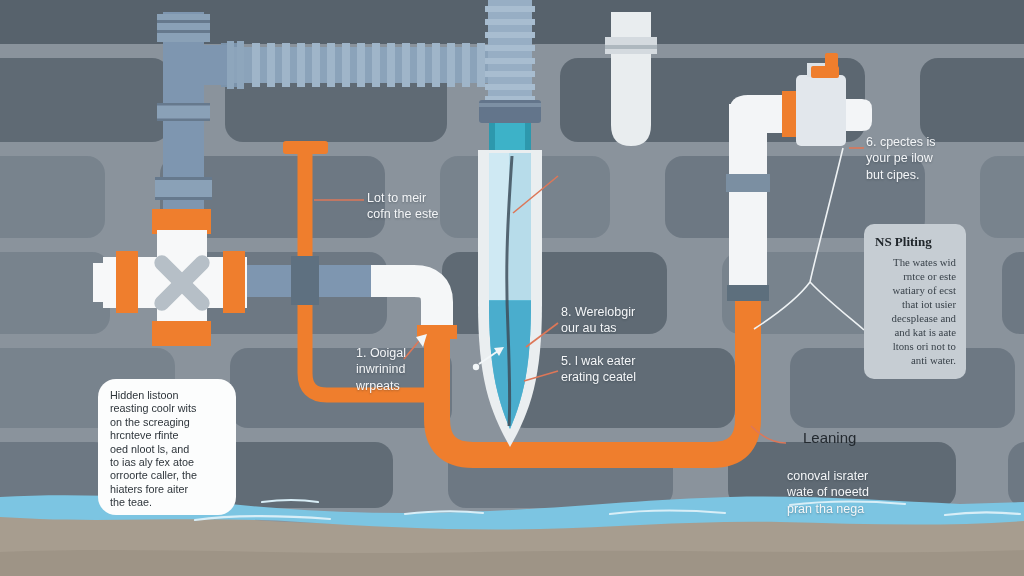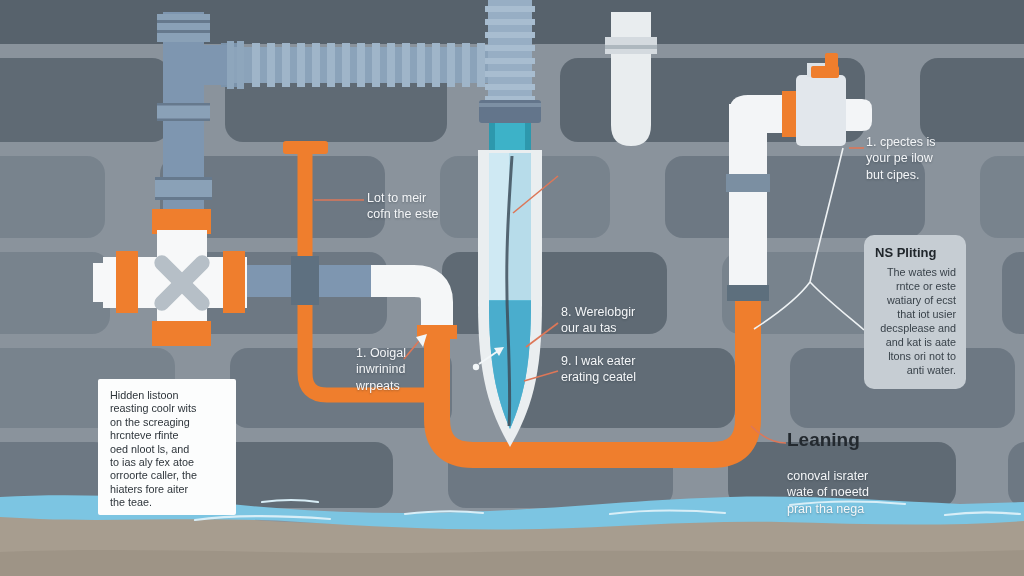--- a/index.html
+++ b/index.html
@@ -3,26 +3,26 @@
 <meta charset="utf-8">
 <style>
   html,body{margin:0;padding:0;background:#222;}
   #stage{position:relative;width:1024px;height:576px;overflow:hidden;
          background:#8a939c;font-family:"Liberation Sans",sans-serif;}
   .band{position:absolute;left:0;top:0;width:1024px;height:44px;background:#57626c;}
   .brick{position:absolute;border-radius:18px;}
   .layer{position:absolute;left:0;top:0;}
   .lbl{position:absolute;white-space:pre-line;color:#f4f6f8;font-size:12.5px;line-height:1.3;
        text-shadow:0 1px 2px rgba(30,40,50,.35);}
-  .lbl-dark{position:absolute;white-space:pre-line;color:#23292f;font-weight:bold;font-size:19px;}
+  .lbl-dark{position:absolute;white-space:pre-line;color:#23292f;font-weight:normal;font-size:15px;margin-left:16px;}
   .box{position:absolute;box-sizing:border-box;}
-  #hidden-box{left:98px;top:379px;width:138px;height:136px;background:#fcfdfd;border-radius:2px;
+  #hidden-box{left:98px;top:379px;width:138px;height:136px;background:#fcfdfd;border-radius:18px;
               padding:10px 12px;color:#2e353b;font-size:10.8px;line-height:1.24;white-space:pre-line;}
-  #ns-box{left:864px;top:235px;width:102px;background:#c6cdd3;border-radius:10px;
-          padding:10px 10px 12px 11px;}
+  #ns-box{left:864px;top:224px;width:102px;background:#c6cdd3;border-radius:10px;
+          padding:10px 10px 12px 11px;font-family:Liberation Serif, serif;}
   #ns-box .t{color:#20262b;font-weight:bold;font-size:13px;margin-bottom:5px;}
   #ns-box .b{color:#39424a;font-size:10.8px;line-height:1.3;white-space:pre-line;text-align:right;}
   svg{display:block;}
 </style>
 </head>
 <body>
 
 <div id="stage">
 
   <div class="band"></div>
@@ -211,26 +211,26 @@
         <path d="M479,364 L498,351" stroke="#f2f6f8" stroke-width="2" fill="none"></path>
         <polygon points="504,347 494,348 499,356" fill="#f2f6f8"></polygon>
       </g>
     </g>
   </svg>
 
   <div class="lbl" style="left:367px;top:190px;">Lot to meir
 cofn the este</div>
   <div class="lbl" style="left:561px;top:304px;">8. Werelobgir
 our au tas</div>
-  <div class="lbl" style="left:561px;top:353px;">9. l wak eater
+  <div class="lbl" style="left:561px;top:353px;">5. l wak eater
 erating ceatel</div>
   <div class="lbl" style="left:356px;top:345px;">1. Ooigal
 inwrinind
 wrpeats</div>
-  <div class="lbl" style="left:866px;top:134px;">1. cpectes is
+  <div class="lbl" style="left:866px;top:134px;">6. cpectes is
 your pe ilow
 but cipes.</div>
   <div class="lbl-dark" style="left:787px;top:429px;">Leaning</div>
   <div class="lbl" style="left:787px;top:468px;">conoval israter
 wate of noeetd
 pran tha nega</div>
 
   <div class="box" id="hidden-box">Hidden listoon
 reasting coolr wits
 on the screaging

